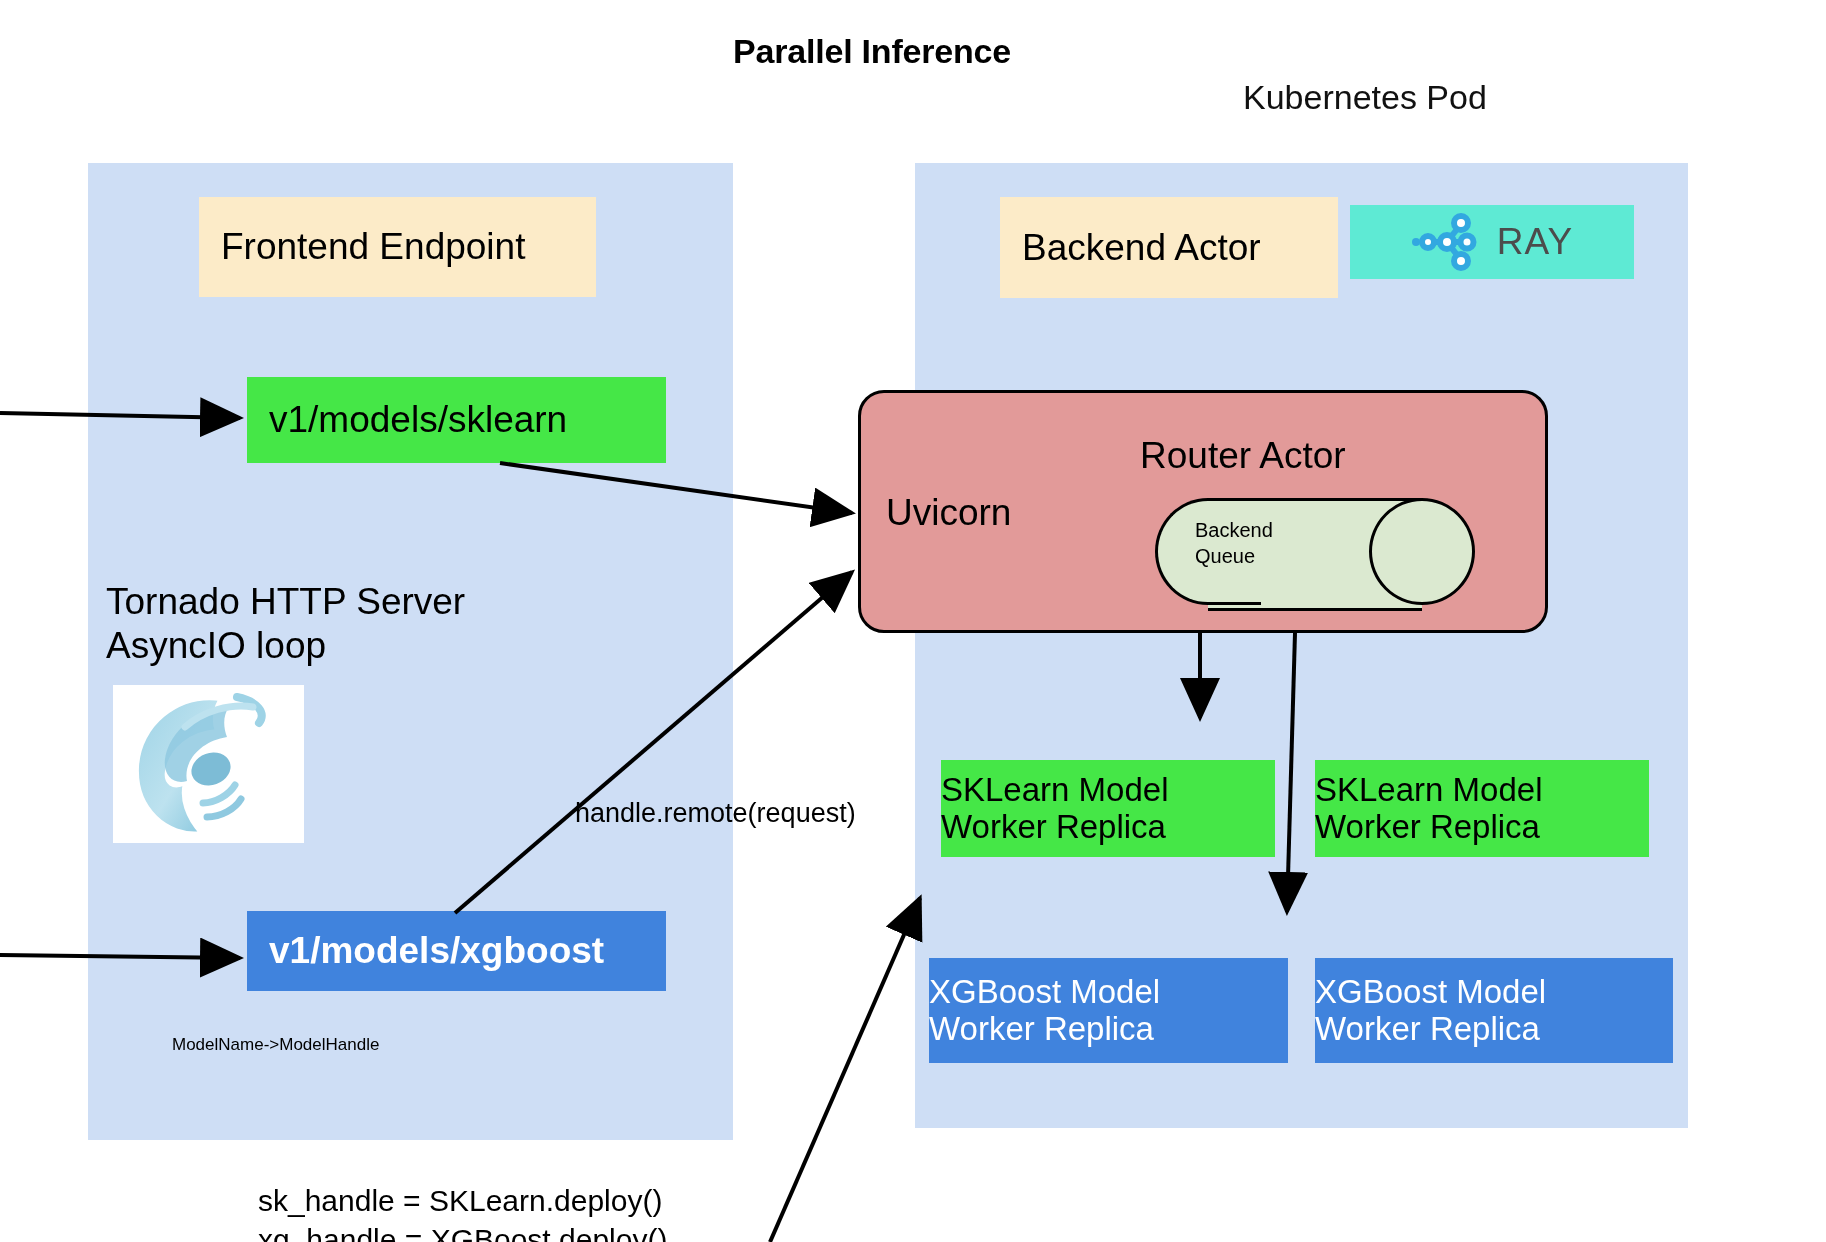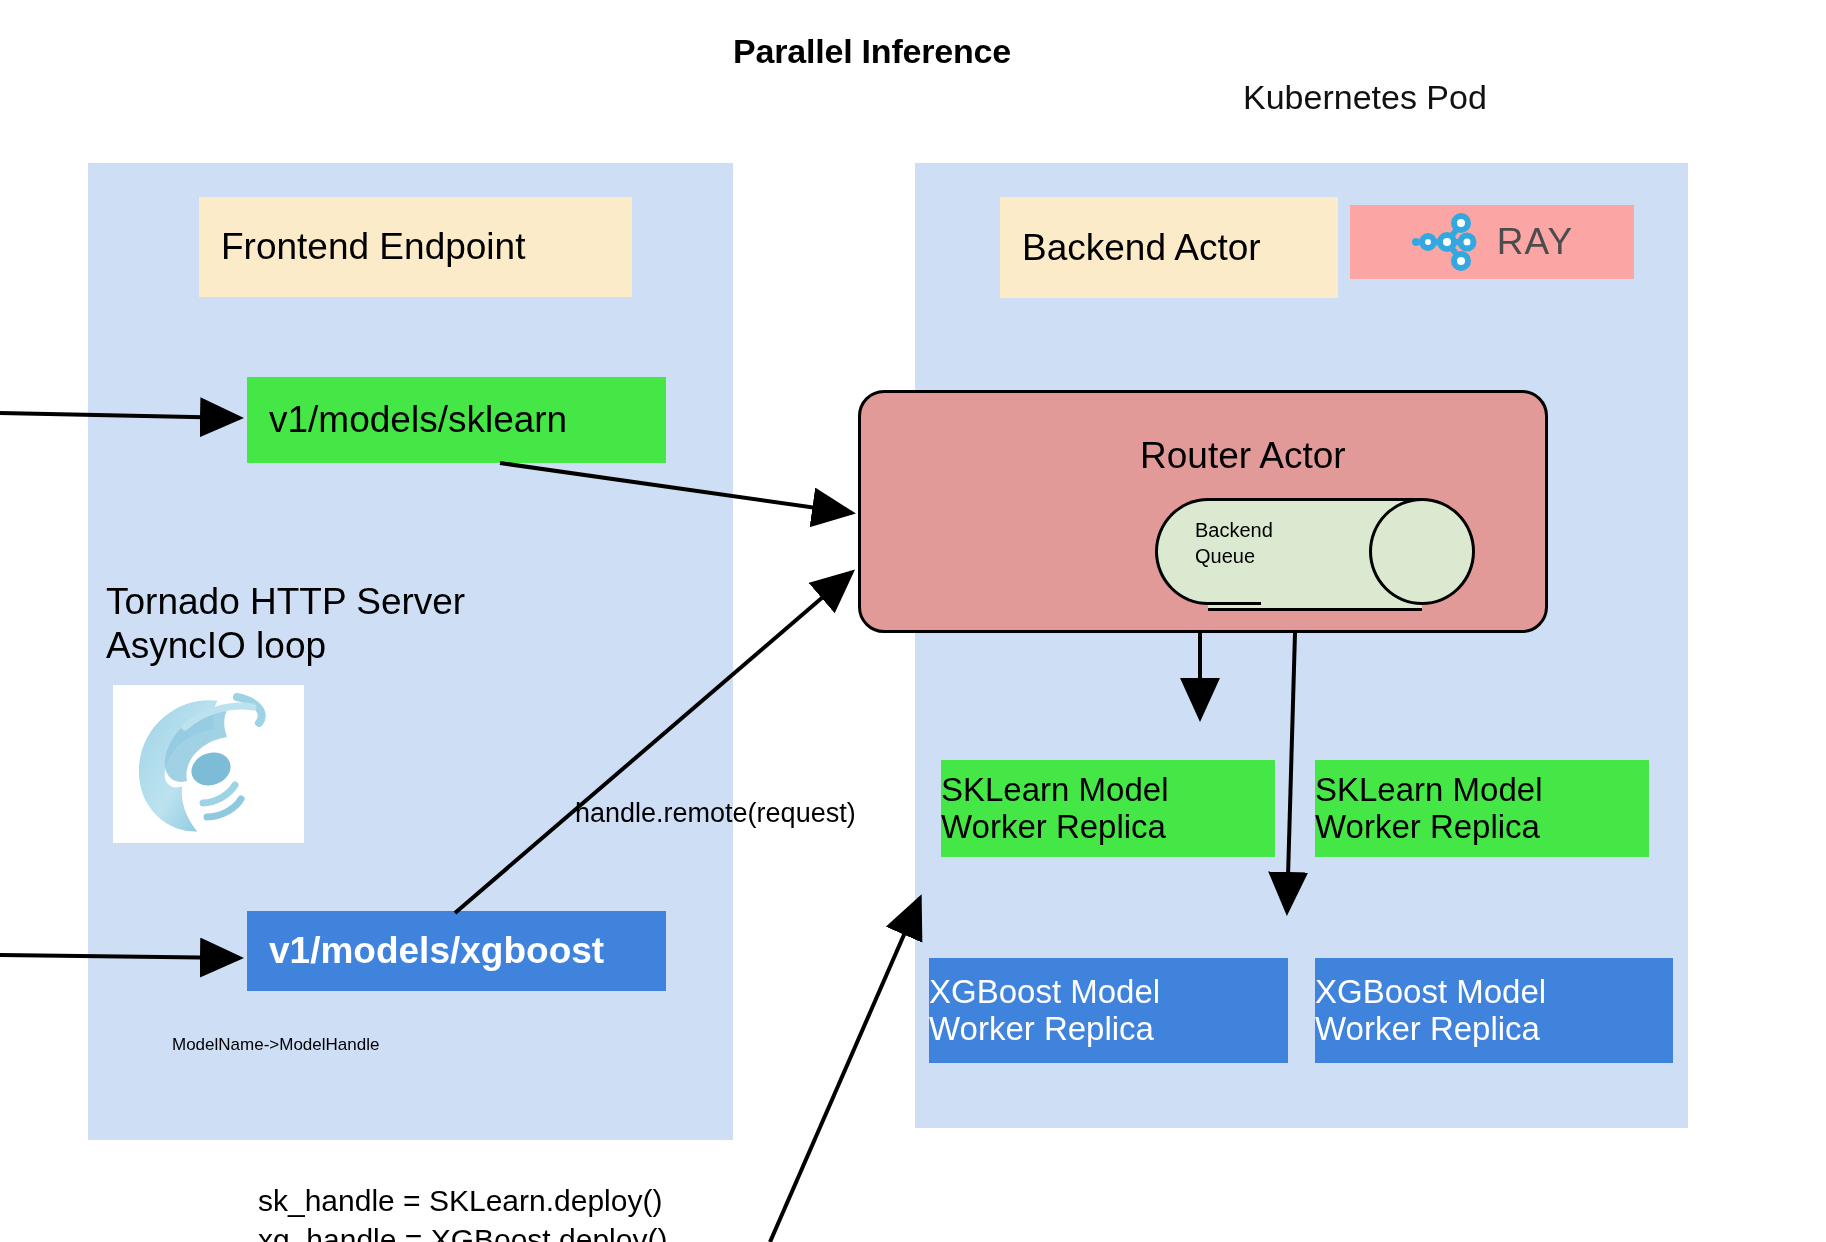--- a/index.html
+++ b/index.html
@@ -35,30 +35,30 @@
   .box { display:flex; align-items:center; }
   .box .lbl { width:100%; line-height:1.12; }
 
   .box-cream { background:#fcebc8; }
   .box-green { background:#45e747; color:#000; }
   .box-blue  { background:#4083dd; color:#ffffff; }
 
   .pad-l { padding-left:22px; }
 
   
-  #frontend-endpoint { left:199px; top:197px; width:433px; height:100px; font-size:37px;align-items:center; }
+  #frontend-endpoint { left:199px; top:197px; width:397px; height:100px; font-size:37px;align-items:center; }
   #ep-sklearn  { left:247px; top:377px; width:419px; height:86px;  font-size:37px; }
   #ep-xgboost  { left:247px; top:911px; width:419px; height:80px;  font-size:37px;font-weight:bold; }
 
   
   #backend-actor { left:1000px; top:197px; width:338px; height:101px; font-size:37px; }
 
   #ray-logo-card {
     left:1350px; top:205px; width:284px; height:74px;
-    background:#fca5a5; display:flex; align-items:center; justify-content:center; gap:14px;
+    background:#5eead4; display:flex; align-items:center; justify-content:center; gap:14px;
   }
   #ray-logo-card .ray-word {
     font-size:37px; color:#4c4c4c; letter-spacing:1px; font-family:"Liberation Sans", sans-serif;
   }
 
   
   .worker { font-size:33px;margin-top:37px; }
   #sklearn-worker-1 { left:941px;  top:723px; width:334px; height:97px; }
   #sklearn-worker-2 { left:1315px; top:723px; width:334px; height:97px; }
   #xgboost-worker-1 { left:929px;  top:921px; width:359px; height:105px; }
@@ -192,20 +192,21 @@
         <circle cx="50" cy="11" r="7"></circle>
         <circle cx="50" cy="49" r="7"></circle>
       </g>
       <circle cx="5" cy="30" r="4" fill="#32a8e0"></circle>
     </svg>
     <span class="ray-word">RAY</span>
   </div>
 
   <div class="abs" id="router-actor"></div>
   <div class="abs" id="router-title">Router Actor</div>
+  <div class="abs" id="uvicorn-label">Uvicorn</div>
 
   <div class="abs" id="backend-queue">
     <div class="cyl-body"></div>
     <div class="cyl-cap cap-right"></div>
     <div class="cyl-cap cap-left" style="border-right:none; border-radius:50% 0 0 50%;"></div>
     <div class="queue-text" style="white-space:pre-line;">Backend
 Queue</div>
   </div>
 
   <div class="abs box box-green worker" id="sklearn-worker-1">

